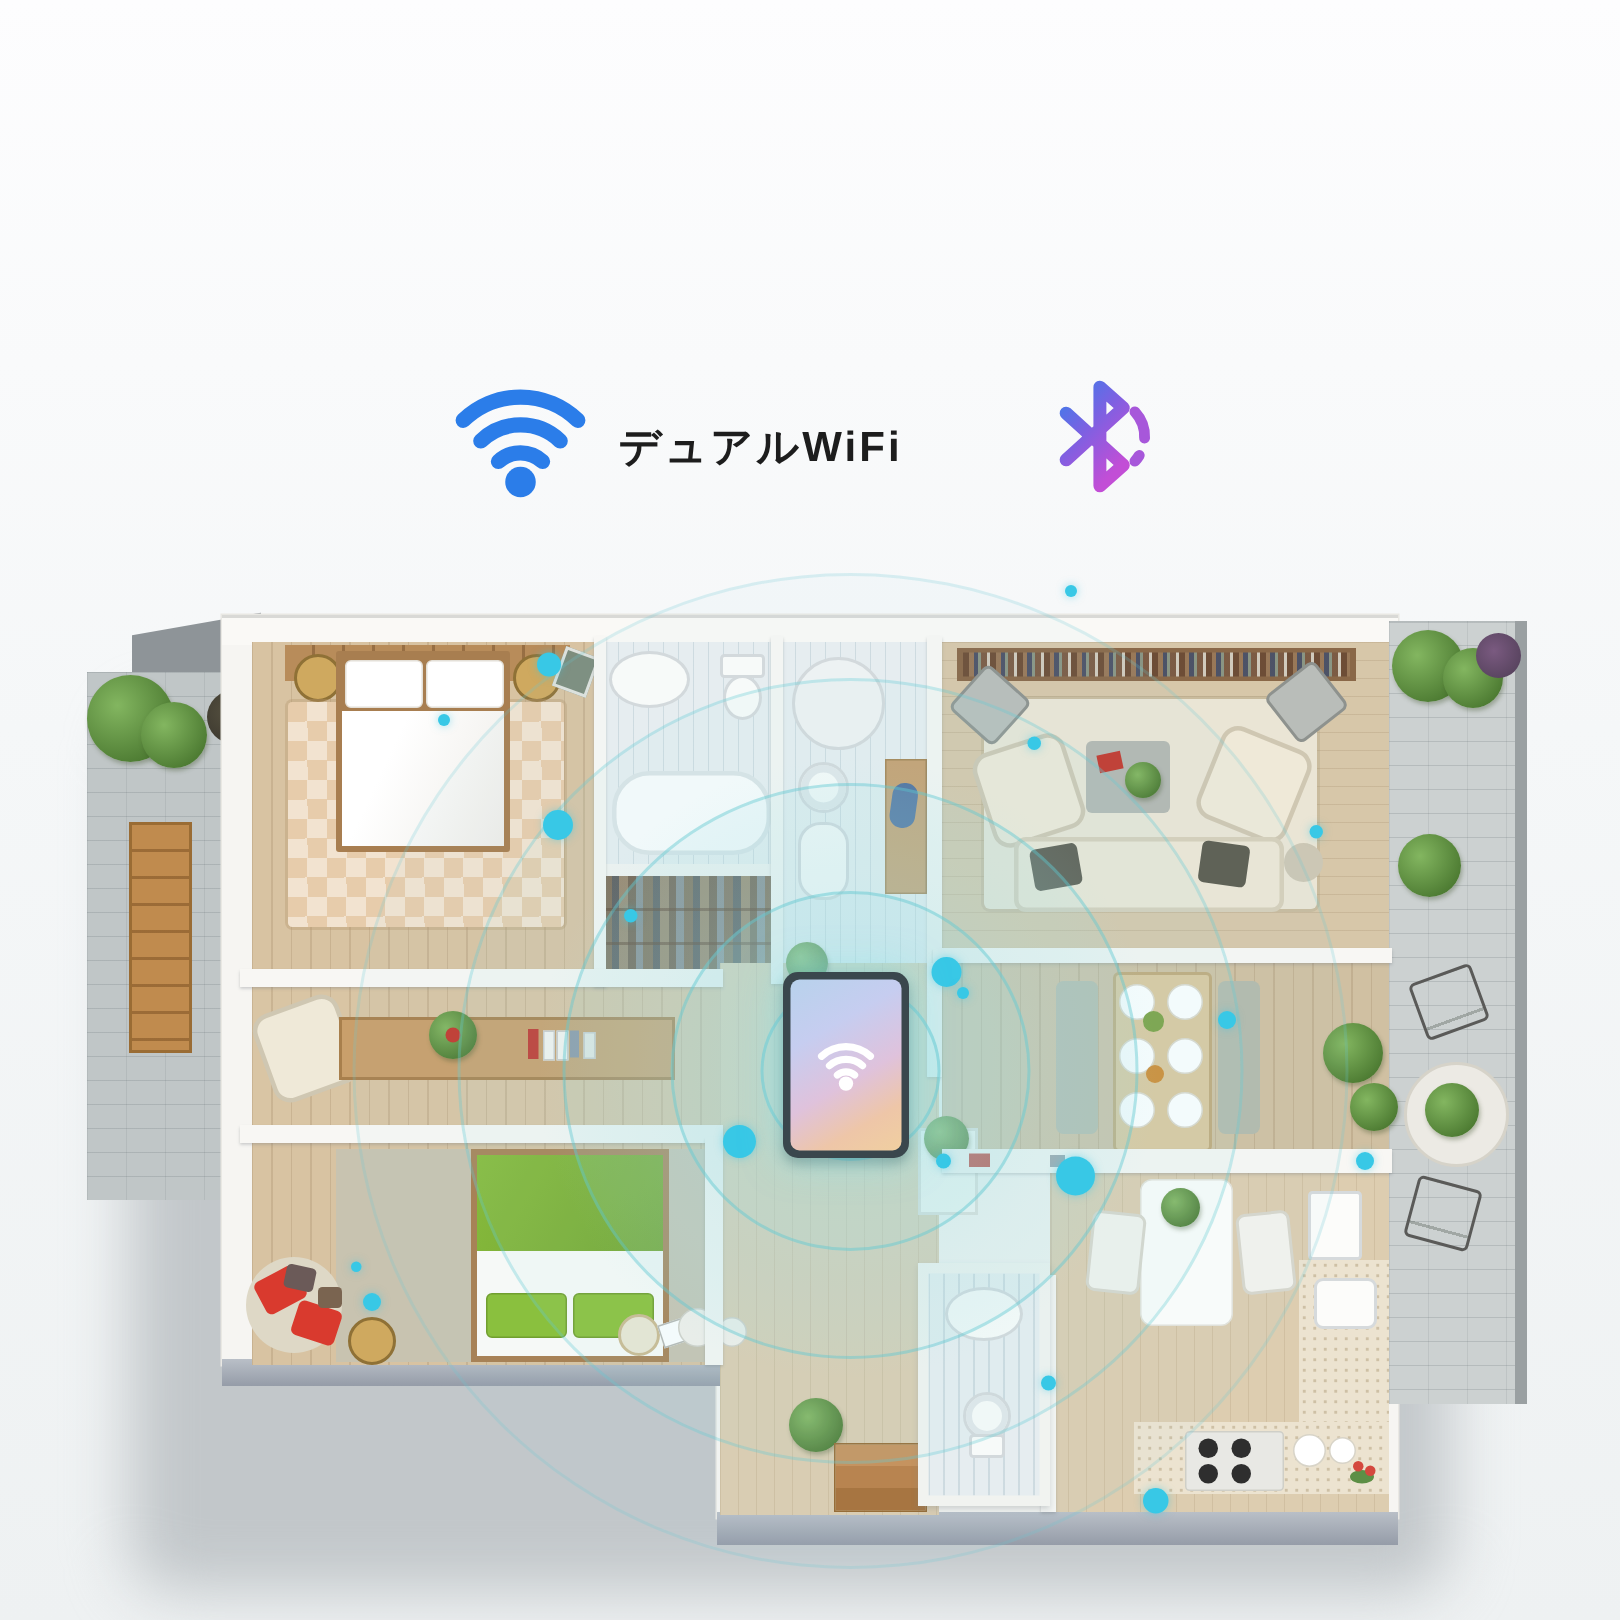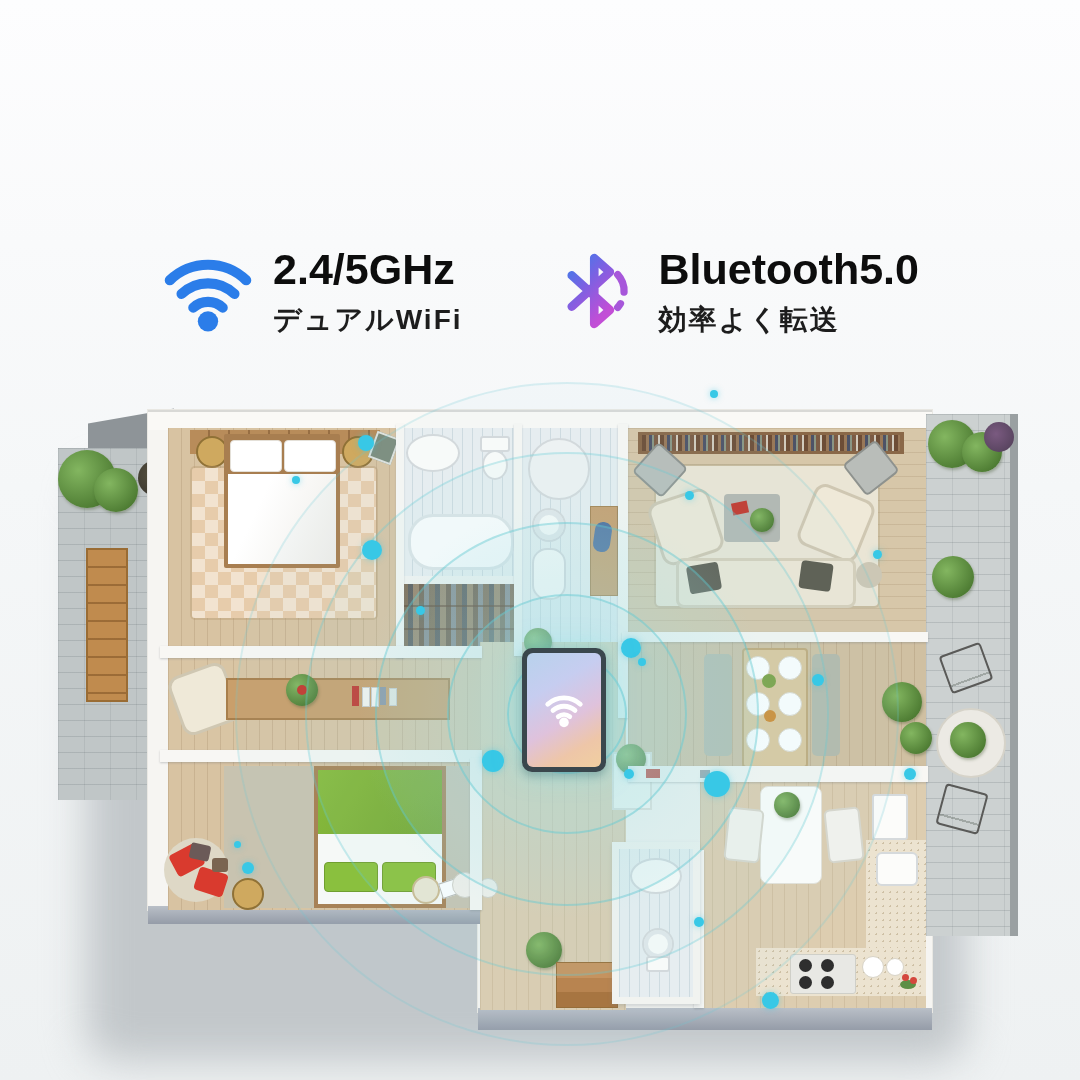--- a/index.html
+++ b/index.html
@@ -57,42 +57,37 @@
     <div class="feature">
       <span>
         <svg width="94" height="94" viewBox="0 0 48 48" fill="none">
           <path d="M4.5 18.5 A28 28 0 0 1 43.5 18.5" stroke="#2b7de9" stroke-width="5.2" stroke-linecap="round"></path>
           <path d="M10.5 25.5 A19.5 19.5 0 0 1 37.5 25.5" stroke="#2b7de9" stroke-width="5.2" stroke-linecap="round"></path>
           <path d="M16.5 32.5 A11 11 0 0 1 31.5 32.5" stroke="#2b7de9" stroke-width="5.2" stroke-linecap="round"></path>
           <circle cx="24" cy="39.5" r="5.2" fill="#2b7de9"></circle>
         </svg>
       </span>
       <div>
-        <div class="f-head">2.4/5GHz</div>
         <div class="f-cap">デュアルWiFi</div>
       </div>
     </div>
     <div class="feature">
       <span>
         <svg width="90" height="92" viewBox="0 0 52 48" fill="none">
           <defs>
             <linearGradient id="btg" x1="0" y1="0" x2="0.6" y2="1">
               <stop offset="0" stop-color="#3f7cea"></stop>
                 <stop offset="0.45" stop-color="#7b61e2"></stop>
                 <stop offset="1" stop-color="#c24ed6"></stop>
             </linearGradient>
           </defs>
           <path d="M12 33 L34 13 L25 5 L25 43 L34 35 L12 15" stroke="url(#btg)" stroke-width="5" stroke-linecap="round" stroke-linejoin="round"></path>
           <path d="M38.5 14.5 A14 14 0 0 1 38.5 33.5" stroke="#a757da" stroke-width="4.2" stroke-linecap="round" stroke-dasharray="11 7"></path>
         </svg>
       </span>
-      <div>
-        <div class="f-head">Bluetooth5.0</div>
-        <div class="f-cap">効率よく転送</div>
-      </div>
     </div>
   </div>
 
   <div class="scene">
     <div class="shadow"></div>
 
     <div class="abs" style="left:88px;top:28px;width:86px;height:46px;background:#8e9498;transform:skewY(-10deg);"></div>
     <div class="abs stone" style="left:58px;top:60px;width:112px;height:352px;"></div>
     <div class="abs plant" style="left:58px;top:62px;width:58px;height:58px;"></div>
     <div class="abs plant" style="left:94px;top:80px;width:44px;height:44px;"></div>

